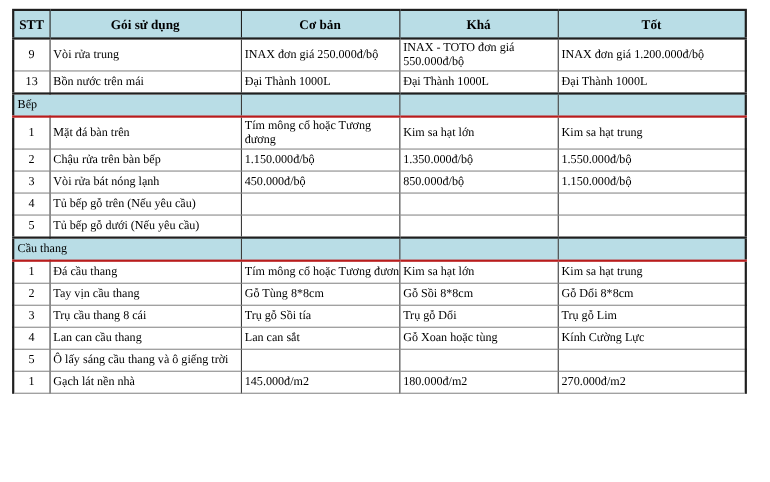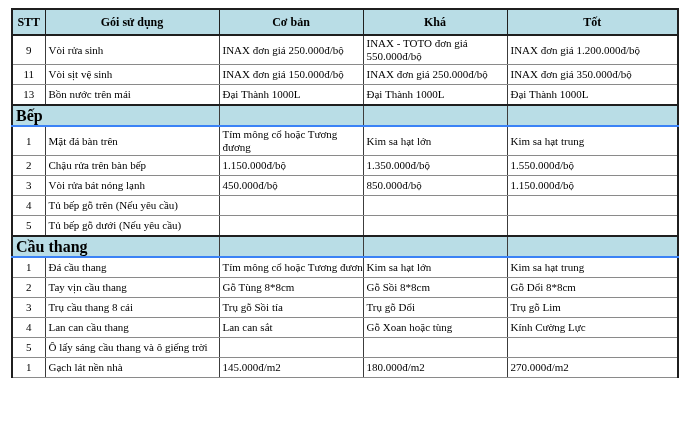--- a/index.html
+++ b/index.html
@@ -20,22 +20,22 @@
   td{
     border-left:1px solid #3c3c3c;border-right:1px solid #3c3c3c;
     border-top:1px solid #8a8a8a;border-bottom:1px solid #8a8a8a;
     font-size:11px;line-height:13px;height:17px;padding:1px 3px;
     vertical-align:middle;background:#ffffff;
   }
   td.c-stt{text-align:center;}
   td.c-name{white-space:nowrap;overflow:hidden;}
   td.nw{white-space:nowrap;overflow:hidden;}
   tr.section-row td{
-    background:#B9DDE6;font-weight:bold;font-size:16px;
-    border-top:2px solid #1f1f1f;border-bottom:2px solid #3b82f6;
+    background:#B9DDE6;font-weight:normal;font-size:11px;
+    border-top:2px solid #1f1f1f;border-bottom:2px solid #b91c1c;
   }
   td.sec-label{padding-left:3px;white-space:nowrap;overflow:hidden;}
 </style>
 </head>
 <body>
 
 <div class="viewport">
   <table class="pricing">
     <colgroup>
       <col style="width:33px">
@@ -49,31 +49,24 @@
         <th>STT</th>
         <th>Gói sử dụng</th>
         <th>Cơ bản</th>
         <th>Khá</th>
         <th>Tốt</th>
       </tr>
     </thead>
     <tbody>
         <tr>
           <td class="c-stt">9</td>
-          <td class="c-name">Vòi rửa sinh</td>
+          <td class="c-name">Vòi rửa trung</td>
           <td class="c-val">INAX đơn giá 250.000đ/bộ</td>
           <td class="c-val">INAX - TOTO đơn giá 550.000đ/bộ</td>
           <td class="c-val">INAX đơn giá 1.200.000đ/bộ</td>
-        </tr>
-        <tr>
-          <td class="c-stt">11</td>
-          <td class="c-name">Vòi sịt vệ sinh</td>
-          <td class="c-val">INAX đơn giá 150.000đ/bộ</td>
-          <td class="c-val">INAX đơn giá 250.000đ/bộ</td>
-          <td class="c-val">INAX đơn giá 350.000đ/bộ</td>
         </tr>
         <tr>
           <td class="c-stt">13</td>
           <td class="c-name">Bồn nước trên mái</td>
           <td class="c-val">Đại Thành 1000L</td>
           <td class="c-val">Đại Thành 1000L</td>
           <td class="c-val">Đại Thành 1000L</td>
         </tr>
         <tr class="section-row">
           <td class="sec-label" colspan="2">Bếp</td>

